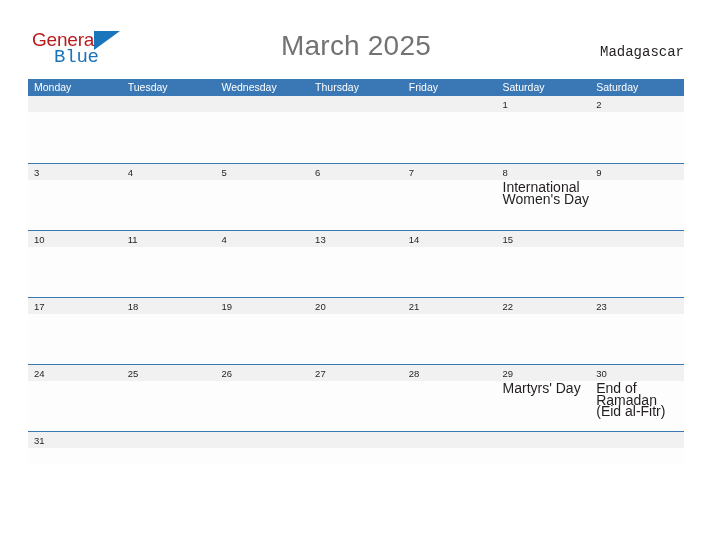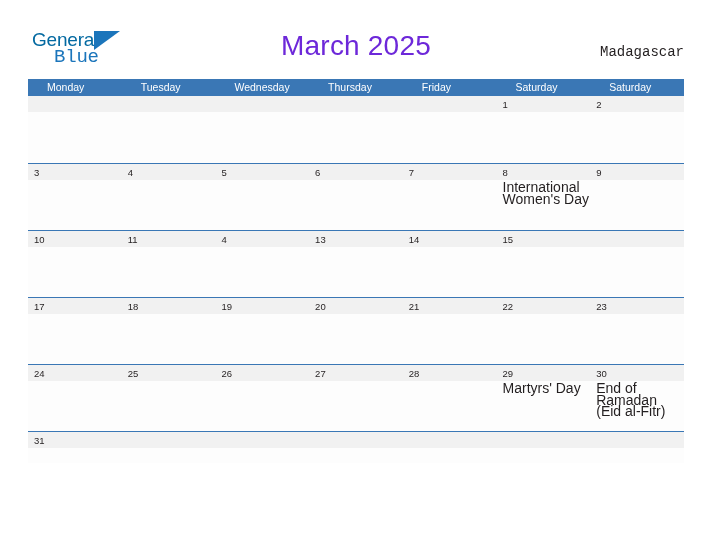--- a/index.html
+++ b/index.html
@@ -33,21 +33,21 @@
     top: 30px;
     width: 96px;
     height: 42px;
     line-height: 1;
   }
   .logo-general {
     position: absolute;
     left: 0;
     top: 0;
     font-size: 19px;
-    color: #0369a1;
+    color: #b91c1c;
     letter-spacing: -0.2px;
     font-family: "Liberation Sans", sans-serif;
   }
   .logo-blue {
     position: absolute;
     left: 22px;
     top: 18px;
     font-size: 19px;
     color: #1b75bb;
     letter-spacing: -0.2px;
@@ -63,21 +63,21 @@
     border-bottom: 19px solid transparent;
   }
 
   .cal-title {
     position: absolute;
     left: 180px;
     top: 30px;
     width: 352px;
     text-align: center;
     font-size: 28px;
-    color: #6d28d9;
+    color: #737373;
     font-family: "Liberation Sans", sans-serif;
     font-weight: normal;
     letter-spacing: 0.2px;
   }
   .cal-region {
     position: absolute;
     right: 28px;
     top: 44px;
     font-size: 14px;
     color: #231f20;
@@ -96,21 +96,21 @@
   .dow-row {
     display: flex;
     width: 656px;
     height: 17px;
     background: #3a77b5;
   }
   .dow-cell {
     width: 93.714px;
     height: 17px;
     box-sizing: border-box;
-    padding-left: 19px;
+    padding-left: 6px;
     color: #ffffff;
     font-size: 10.5px;
     line-height: 17px;
     font-family: "Liberation Sans", sans-serif;
     white-space: nowrap;
     overflow: hidden;
   }
 
   .week {
     width: 656px;

